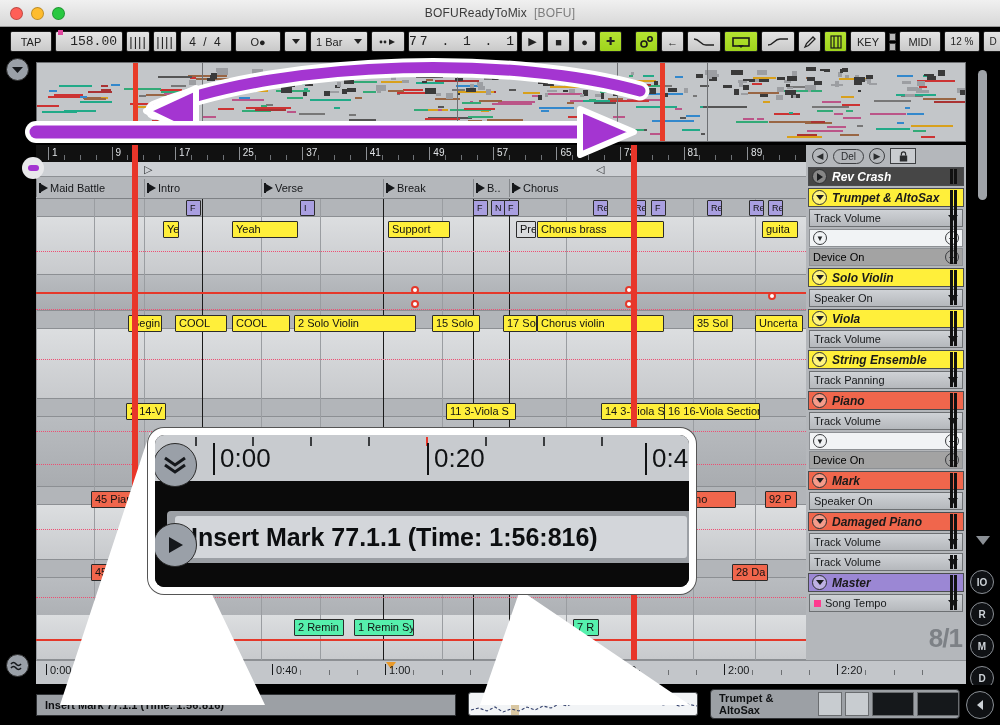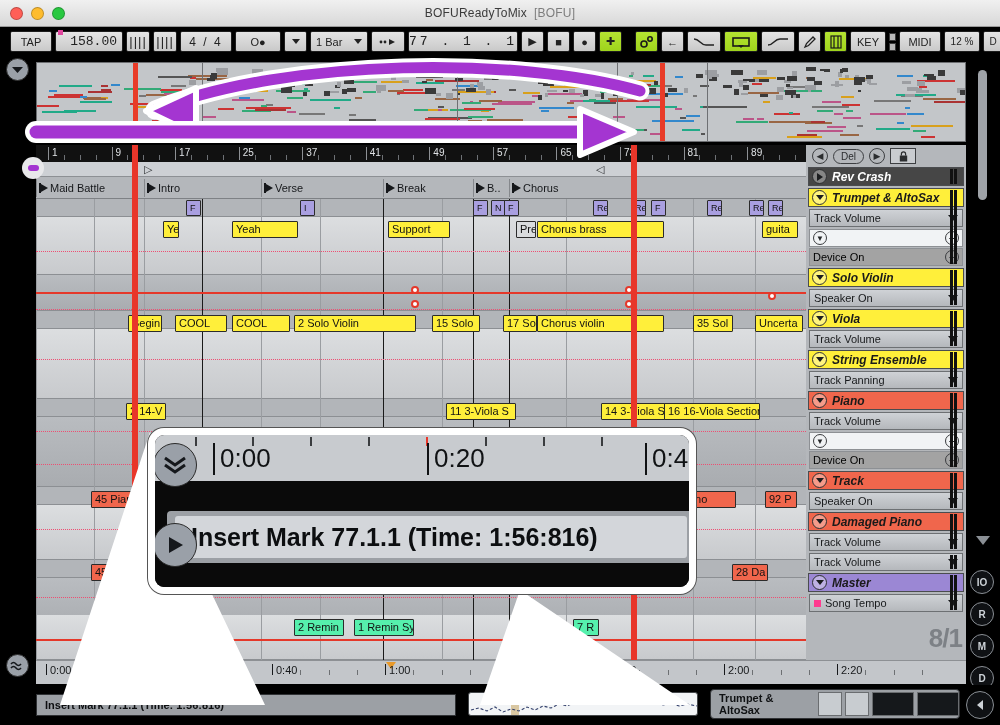--- a/index.html
+++ b/index.html
@@ -1071,21 +1071,21 @@
           <div class="meters" style="top: 2px; bottom: 2px; right: 2px; position: absolute;">
             <i style="height: 100%;"></i>
             <i style="height: 100%;"></i>
           </div>
         </div>
         <div class="trk" style="position: relative;">
           <div class="trkname" style="background: rgb(240, 102, 76); color: rgb(26, 26, 26);">
             <div class="tri">
               <i></i>
             </div>
-            <span>Track</span>
+            <span>Mark</span>
           </div>
           <div class="selbox">
             <span style="display: flex; align-items: center; gap: 4px;">
               <span>Speaker On</span>
             </span>
             <span class="tri"></span>
           </div>
           <div style="position: relative; height: 0px;"></div>
           <div class="meters" style="top: 2px; bottom: 2px; right: 2px; position: absolute;">
             <i style="height: 100%;"></i>

